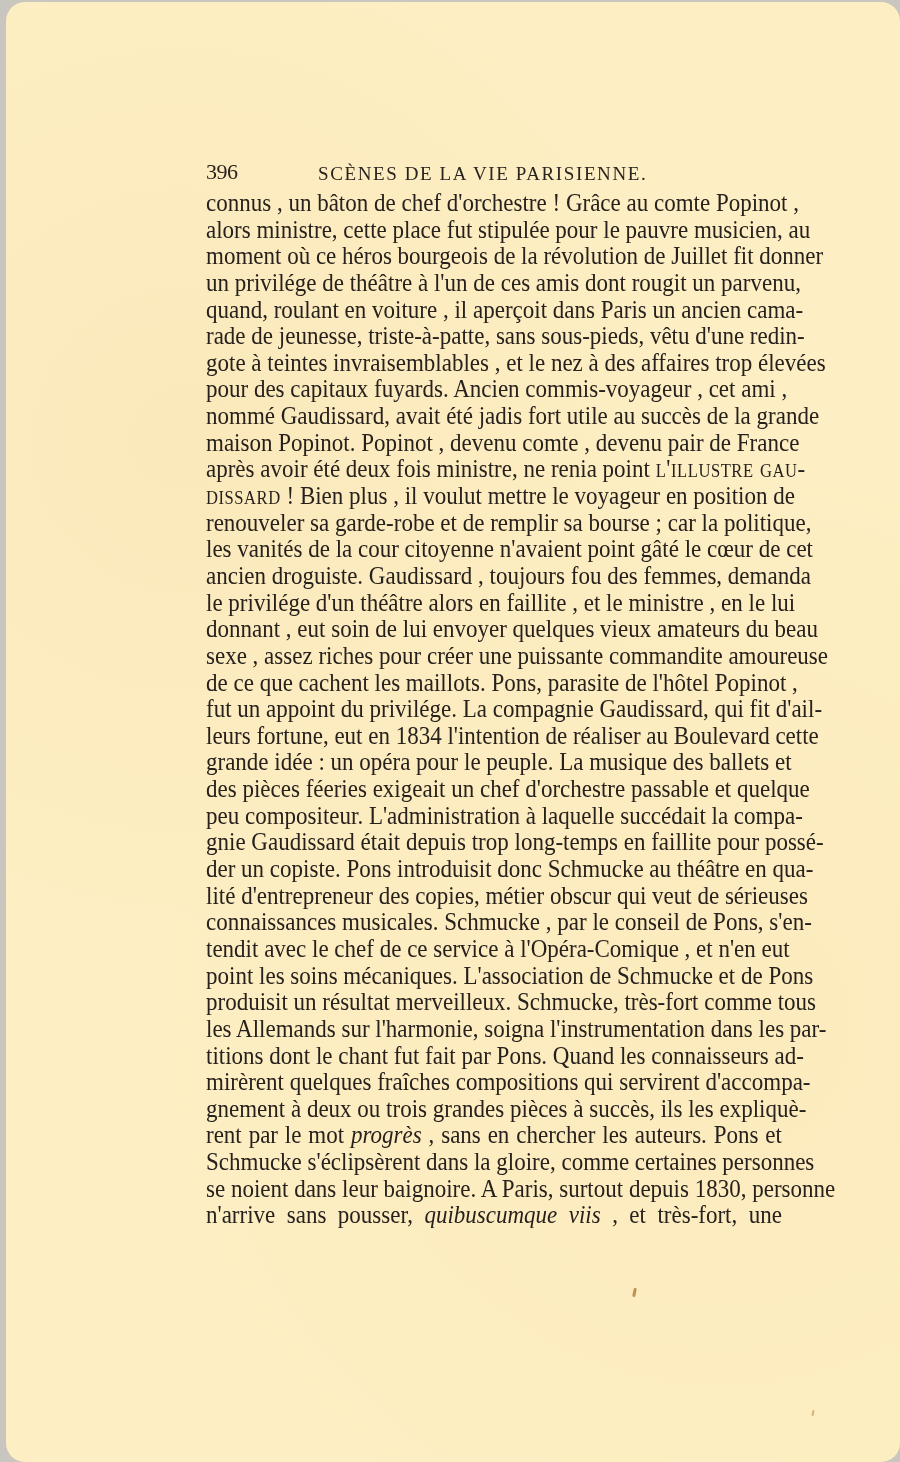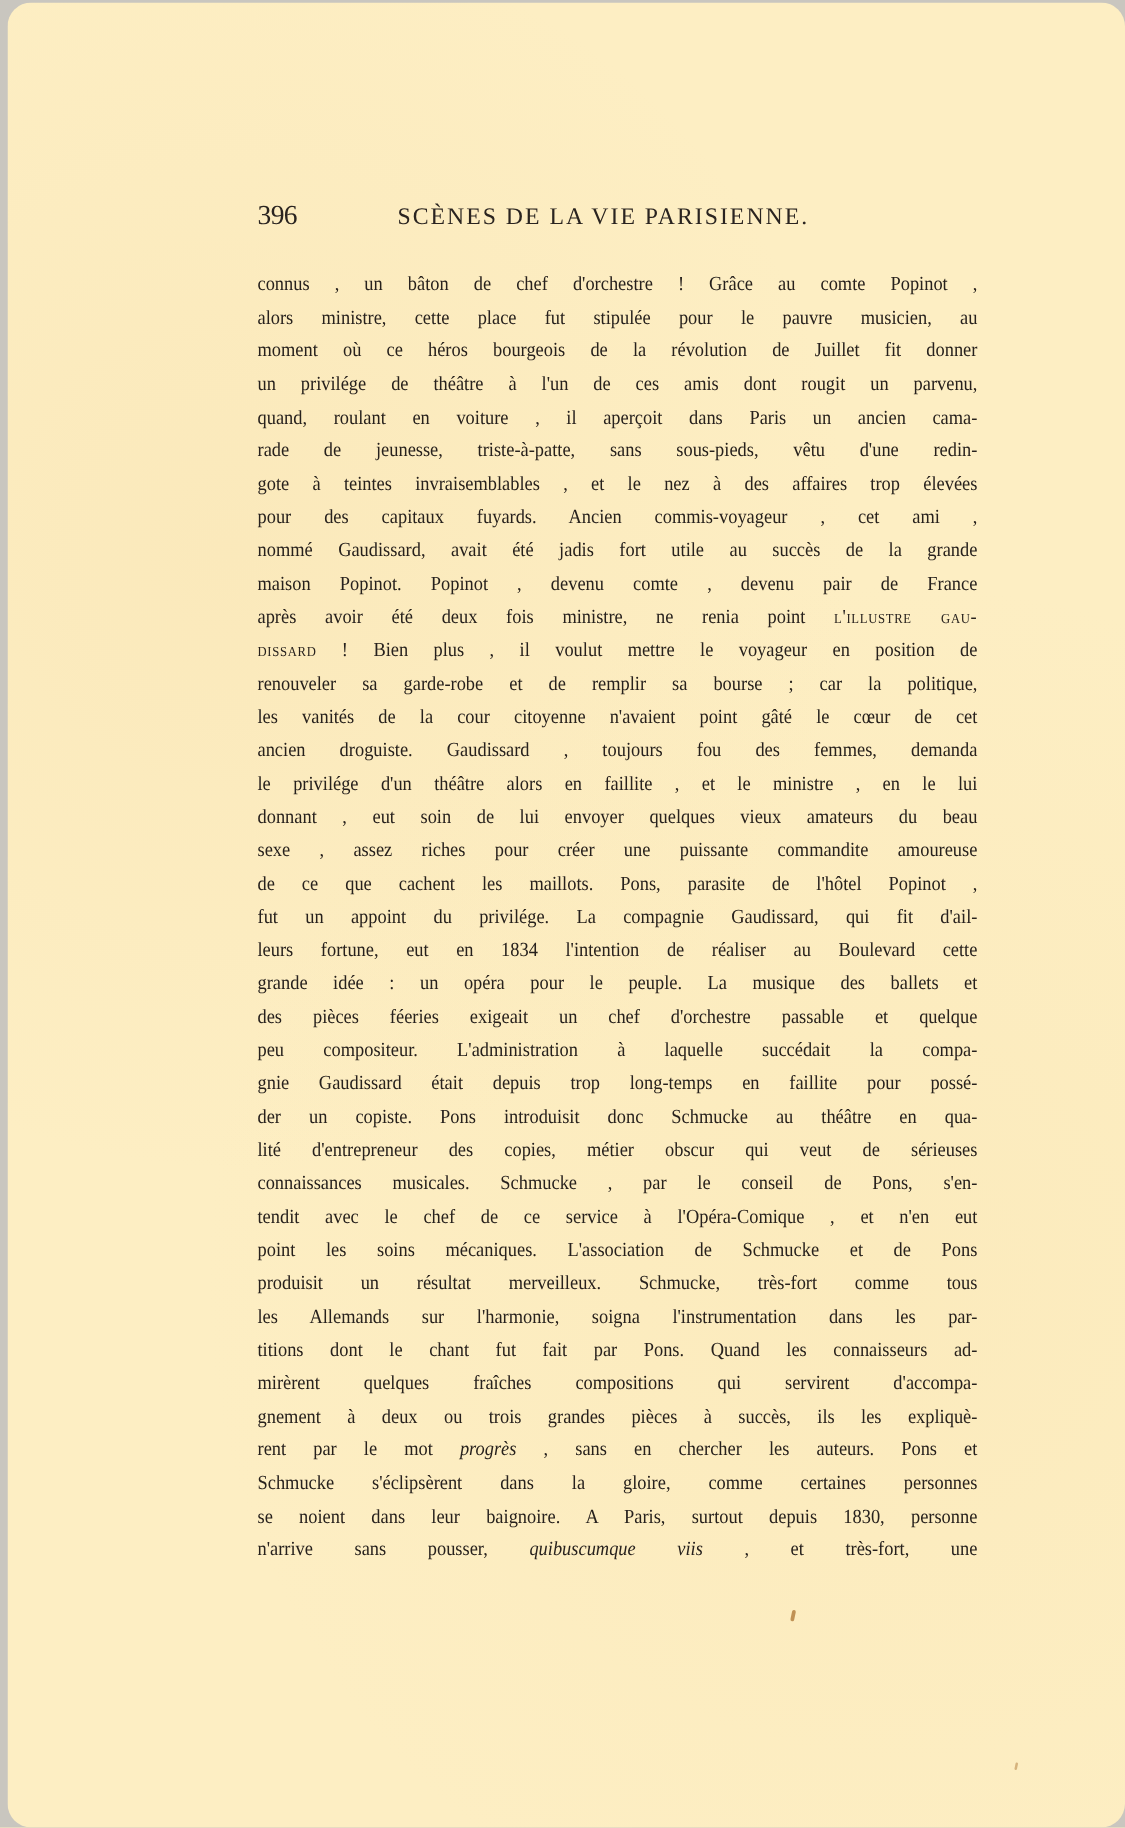--- a/index.html
+++ b/index.html
@@ -25,23 +25,22 @@
     position: absolute; left: 0; top: 0;
     font-size: 22px; letter-spacing: -0.5px;
   }
   .title {
     position: absolute; left: 112px; top: 4px;
     font-size: 19px; letter-spacing: 1.6px;
   }
   .text-block {
     position: absolute; left: 200px; top: 188px; width: 576px;
     font-family: "Liberation Serif", "DejaVu Serif", serif;
-    font-size: 16px;
+    font-size: 25px;
     color: #27211d;
-    margin-top: 25px;
   }
   .line {
     height: 26.65px; line-height: 26.65px;
     white-space: nowrap;
     text-align: justify;
     text-align-last: justify;
     transform: scaleX(0.92);
     transform-origin: left center;
     width: 626px;
   }

